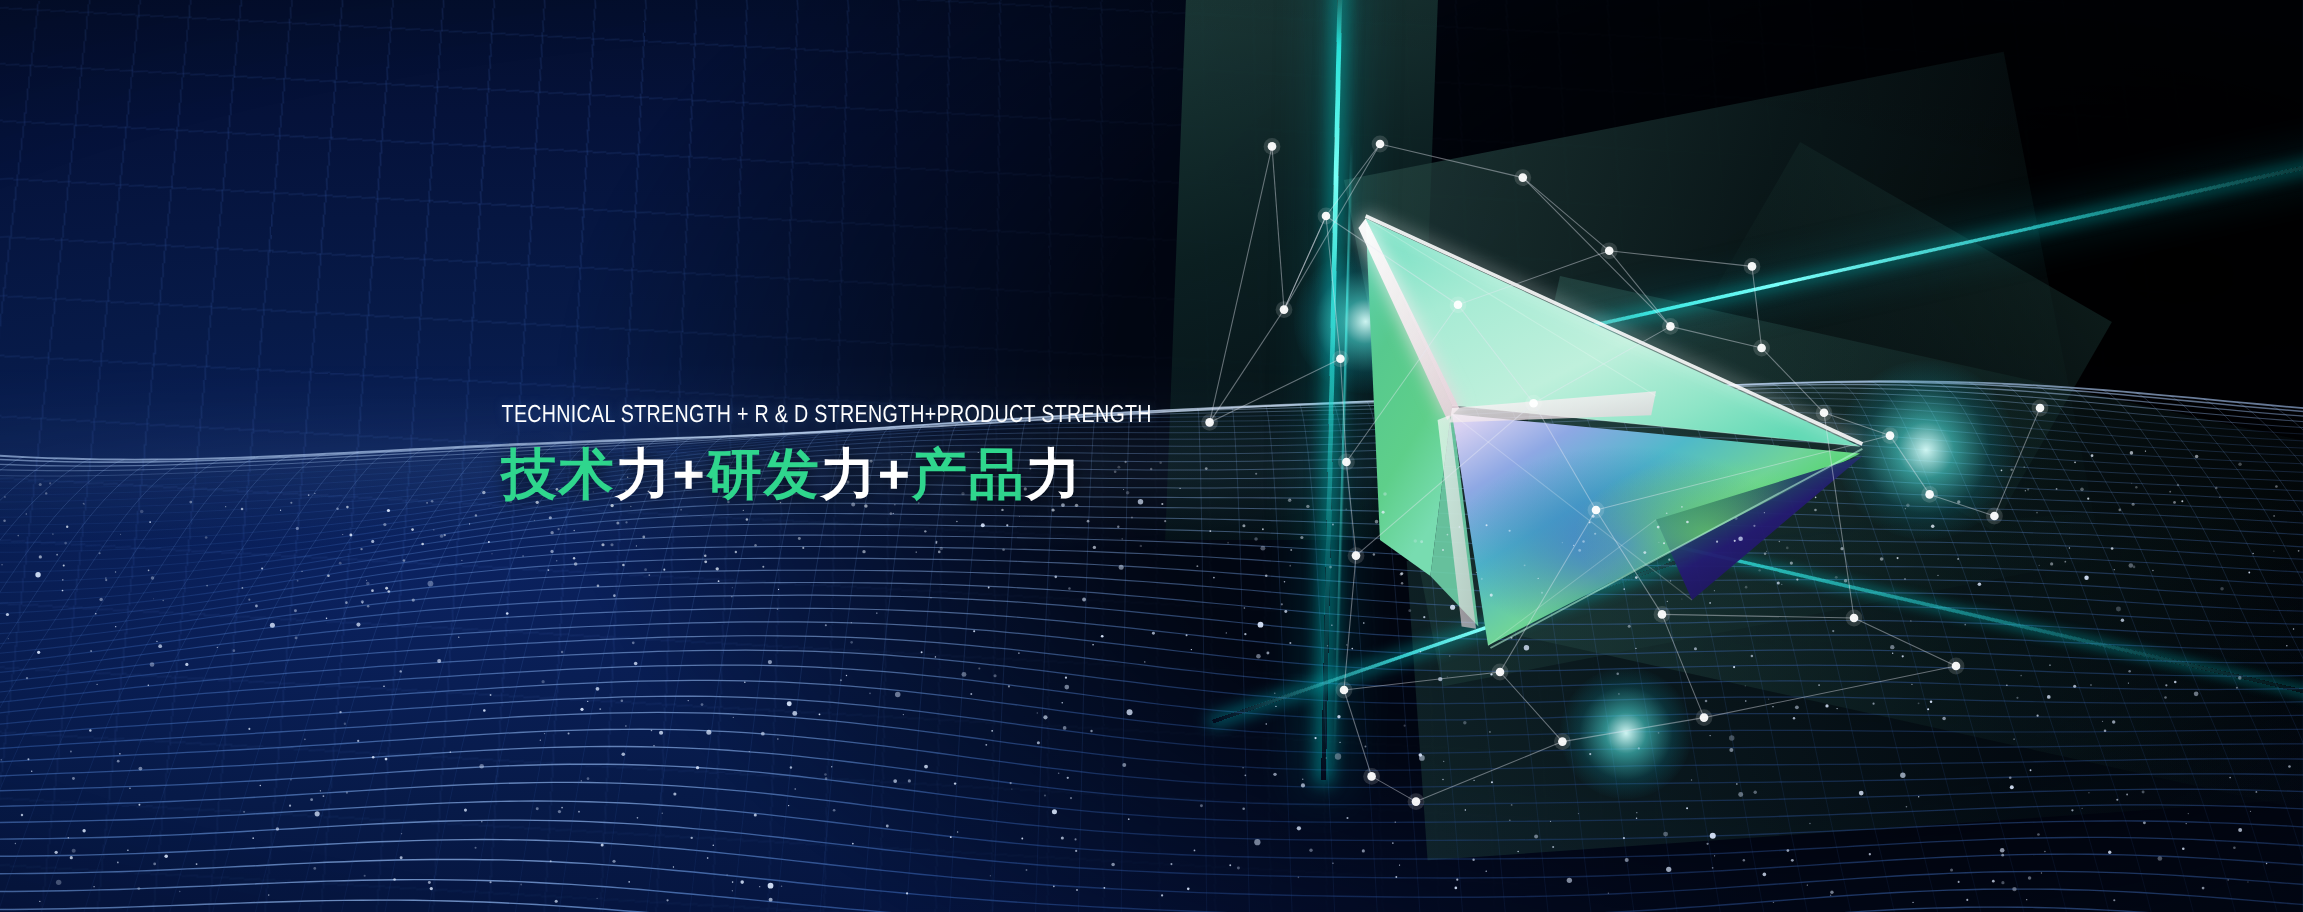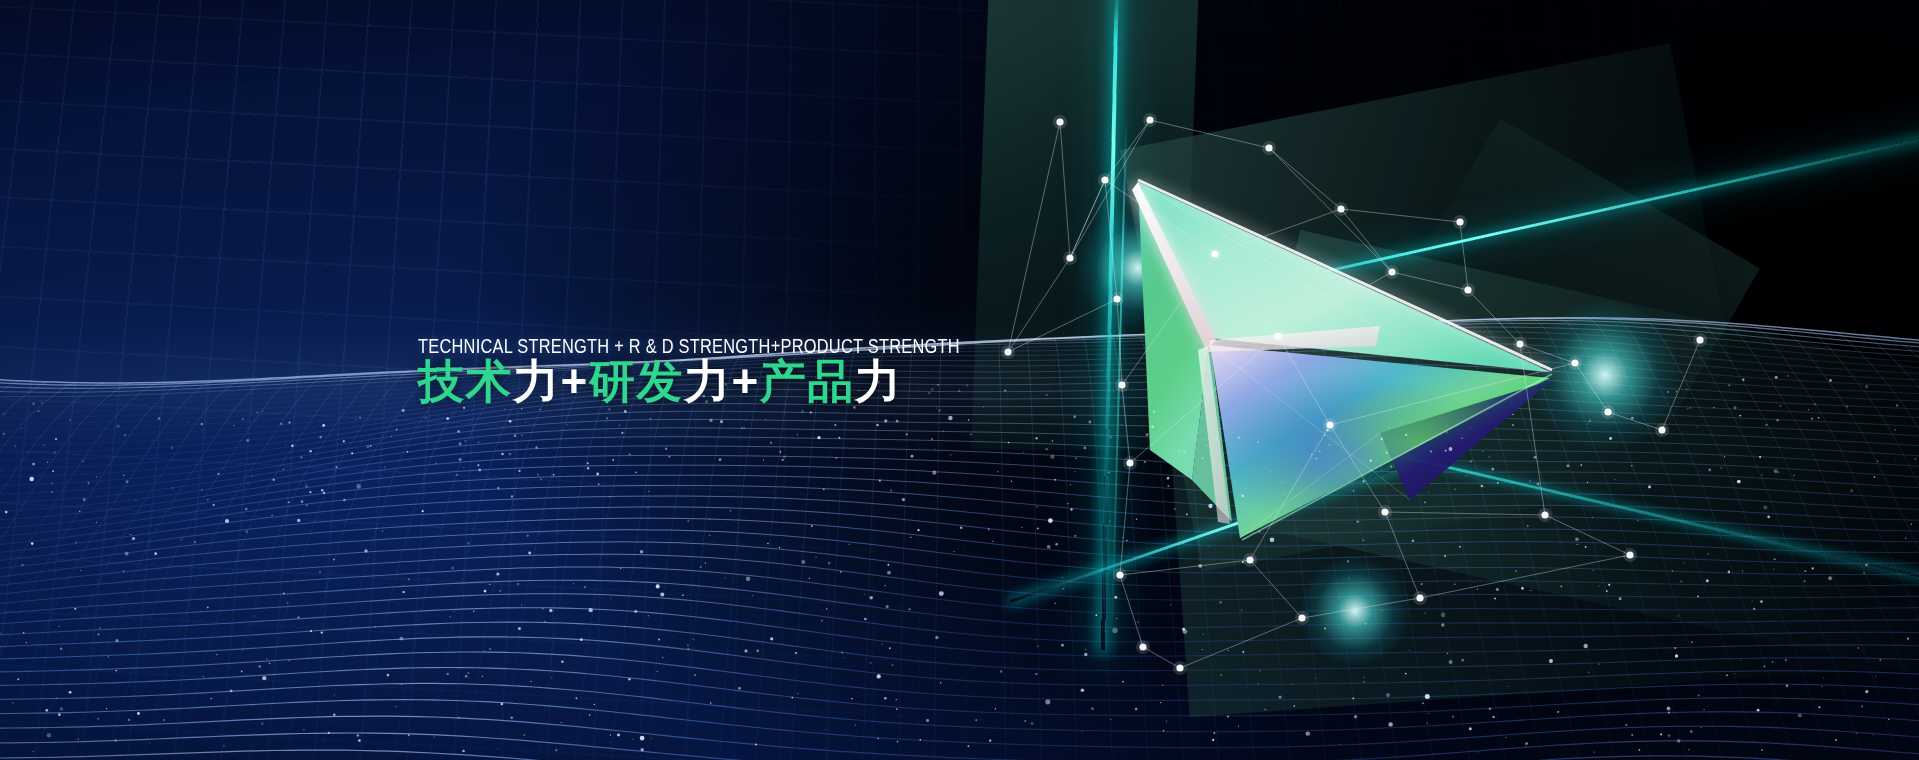--- a/index.html
+++ b/index.html
@@ -149,20 +149,21 @@
     font-size:20.5px;
     font-weight:400;
     letter-spacing:.30px;
     line-height:1;
     white-space:nowrap;
     transform:scaleX(.80);
     transform-origin:left center;
     text-shadow:0 0 10px rgba(120,180,255,.35);
   }
   #headline{
+    margin-top:14px;
     font-family:"Liberation Sans",sans-serif;
     font-size:46px;
     font-weight:700;
     letter-spacing:1.5px;
     line-height:1.06;
     white-space:nowrap;
     text-shadow:0 2px 14px rgba(0,0,0,.65);
   }
   #headline .g{color:#2fd68d;}
   #headline .w{color:#ffffff;}

